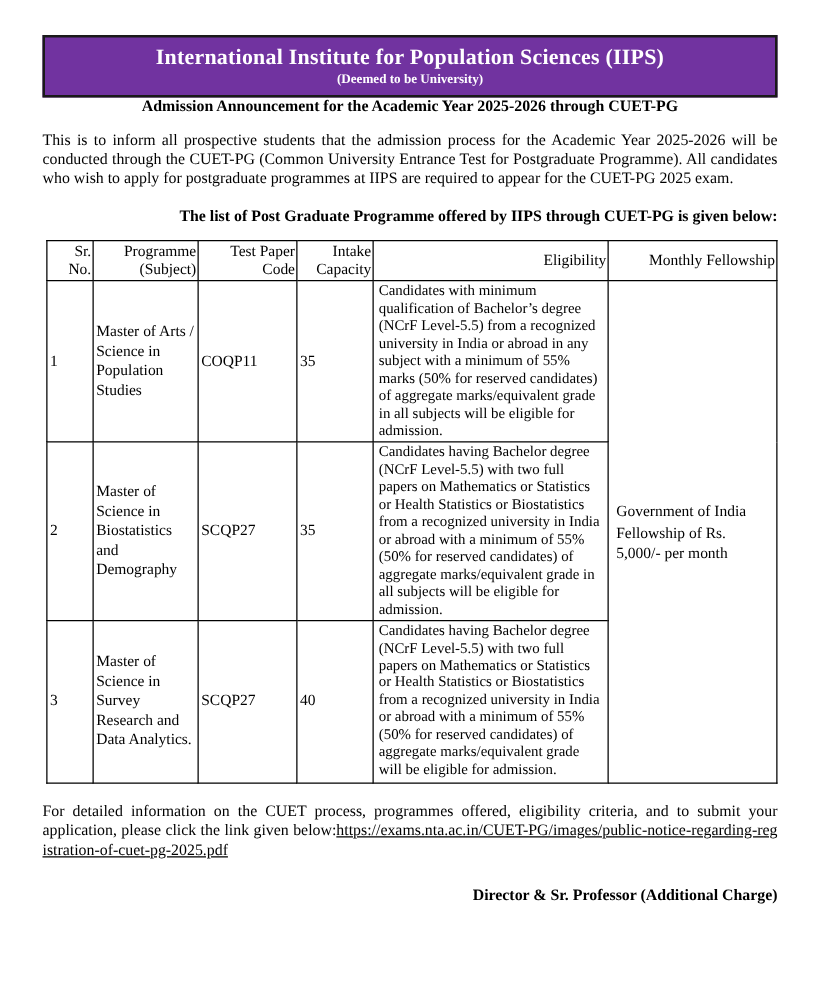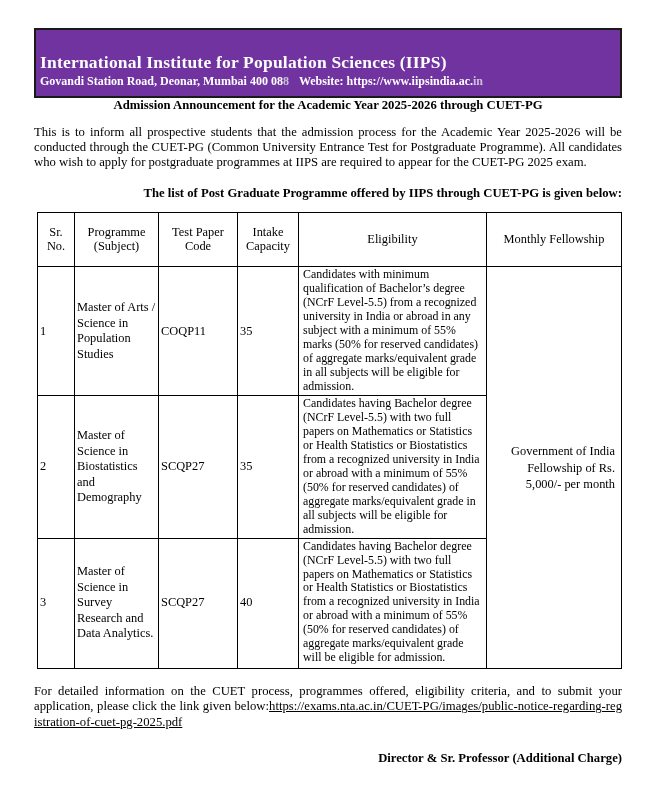--- a/index.html
+++ b/index.html
@@ -14,22 +14,22 @@
     padding: 28px 34px 0 34px;
     overflow: hidden;
     background: #fff;
   }
 
   
   .banner {
     background: #7133A0;
     border: 2px solid #1a1a1a;
     color: #fff;
-    text-align: left;
-    padding: 22px 4px 7px 4px;
+    text-align: center;
+    padding: 5px 4px 7px 4px;
   }
   .banner-title  { font-size: 17.5px; font-weight: bold; letter-spacing: 0.2px; }
   .banner-sub1   { font-size: 10.5px; font-weight: bold; margin-top: 2px; }
   .banner-sub2   { font-size: 12px;   font-weight: bold; margin-top: 2px; }
   .banner-addr   { font-size: 12px;   font-weight: bold; margin-top: 1px; white-space: nowrap; }
   .banner-addr .sep { display: inline-block; width: 10px; }
   .faded { color: #c9c2d6; }
 
   
   .doc-title {
@@ -53,38 +53,38 @@
     border-collapse: collapse;
     table-layout: fixed;
     width: 584px;
   }
   .programmes th, .programmes td {
     border: 1px solid #000;
   }
   .programmes th {
     font-weight: normal;
     font-size: 12.4px; line-height: 1.12;
-    text-align: center; vertical-align: middle;
-    padding: 13px 1px;
+    text-align: right; vertical-align: middle;
+    padding: 2px 1px;
     height: 28px;
     border-bottom: 1.5px solid #000;
   }
   .programmes td {
     font-size: 12.4px; line-height: 1.25;
     vertical-align: middle;
     padding: 1px 2px;
   }
   .programmes td.eligibility {
     text-align: left; vertical-align: top;
     font-size: 11.9px; line-height: 1.17;
     padding: 1px 2px 1px 4px;
     margin-left: 16px;
   }
   .programmes td.fellowship {
-    text-align: right; vertical-align: middle;
+    text-align: left; vertical-align: middle;
     line-height: 1.3;
     padding: 0 6px;
   }
   .row-1 td { height: 129px; }
   .row-2 td { height: 142px; }
   .row-3 td { height: 130px; }
 
   
   .hostel-note {
     margin-top: 17px;
@@ -102,21 +102,21 @@
     font-size: 12.7px; font-weight: bold;
   }
 </style>
 </head>
 <body>
 
 <div class="page">
 
   <div class="banner">
     <div class="banner-title">International Institute for Population Sciences (IIPS)</div>
-    <div class="banner-addr"><span>Govandi Station Road, Deonar, Mumbai 400 08</span><span class="faded">8</span><span class="sep"></span><span>Website:</span> <span>https://www.iipsindia.ac.</span><span class="faded">in</span></div>
+    <div class="banner-sub1">(Deemed to be University)</div>
   </div>
 
   <h1 class="doc-title">Admission Announcement for the Academic Year 2025-2026 through CUET-PG</h1>
 
   <p class="intro">This is to inform all prospective students that the admission process for the Academic Year 2025-2026 will be conducted through the CUET-PG (Common University Entrance Test for Postgraduate Programme). All candidates who wish to apply for postgraduate programmes at IIPS are required to appear for the CUET-PG 2025 exam.</p>
 
   <h2 class="table-caption">The list of Post Graduate Programme offered by IIPS through CUET-PG is given below:</h2>
 
   <table class="programmes">
     <colgroup>

